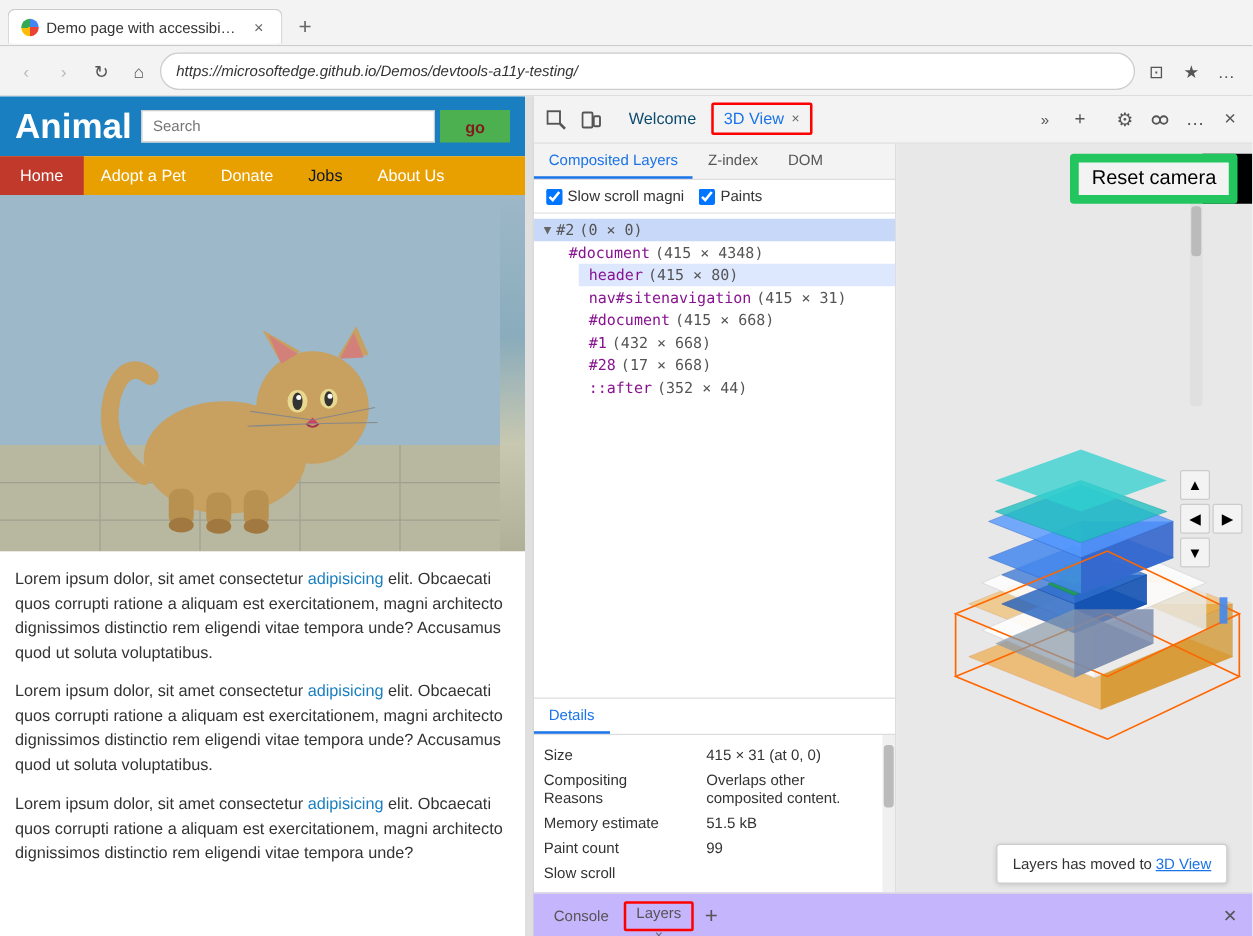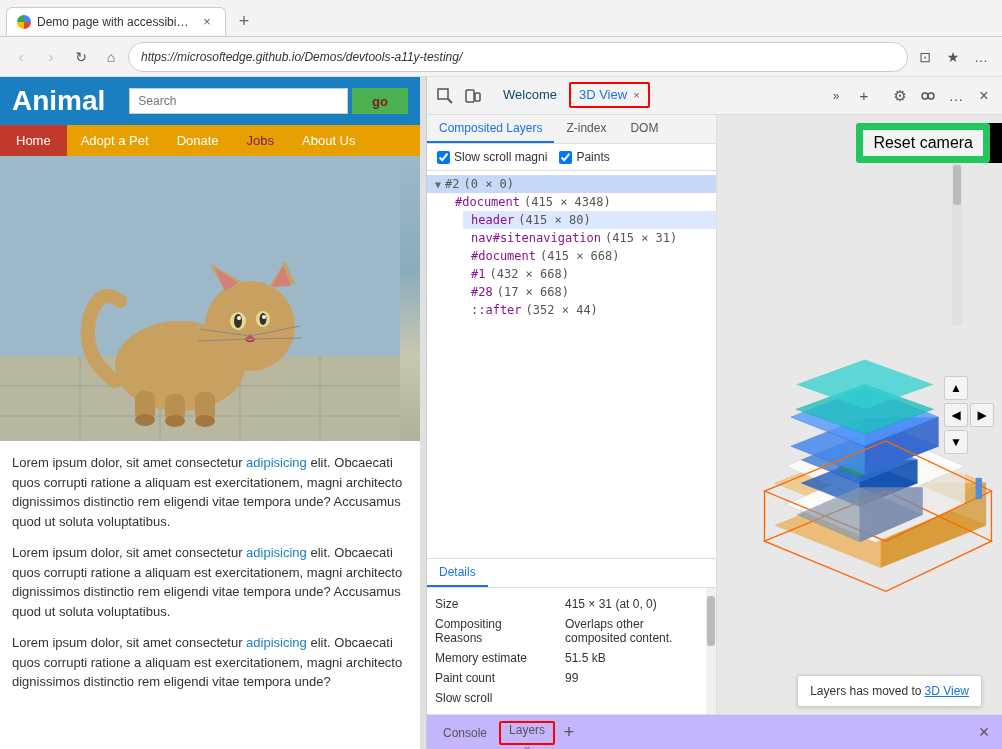--- a/index.html
+++ b/index.html
@@ -19,21 +19,21 @@
     .address-bar { flex: 1; display: flex; align-items: center; background: white; border: 1px solid #ccc; border-radius: 20px; height: 30px; padding: 0 12px; font-size: 12px; color: #333; font-style: italic; }
     .nav-icons { display: flex; gap: 2px; }
 
     
     .main-area { display: flex; height: calc(749px - 76px); }
 
     
     .website-panel { width: 420px; background: white; overflow: hidden; flex-shrink: 0; }
     .site-header { background: #1a7fc1; padding: 8px 12px; display: flex; align-items: center; gap: 8px; }
     .site-logo { font-size: 28px; font-weight: bold; color: white; }
-    .site-search { flex: 1; display: flex; align-items: center; gap: 4px; margin-left: 16px; }
+    .site-search { flex: 1; display: flex; align-items: center; gap: 4px; }
     .site-search input { flex: 1; height: 26px; border: 1px solid #ccc; padding: 0 8px; font-size: 12px; outline: none; }
     .site-search button { background: #4caf50; color: white; border: none; height: 26px; padding: 0 8px; cursor: pointer; font-size: 12px; }
     .site-nav { display: flex; background: #e8a000; }
     .site-nav a { padding: 8px 16px; color: white; text-decoration: none; font-size: 13px; }
     .site-nav a.active { background: #d44; color: white; }
     .site-text { padding: 12px; color: #333; font-size: 13px; line-height: 1.5; }
     .site-text p { margin-bottom: 12px; }
     .site-text a { color: #1a7fc1; text-decoration: none; }
 
     
@@ -127,21 +127,21 @@
       <span class="site-logo">Animal</span>
       <div class="site-search">
         <input type="text" style="flex: 1 1 0%; height: 26px; border: 1px solid rgb(204, 204, 204); padding: 0px 8px; font-size: 12px;" placeholder="Search">
         <button style="background:#4caf50;color:#7f1d1d;border:none;height:26px;padding:0 20px;cursor:pointer;font-size:13px;font-weight:bold;">go</button>
       </div>
     </div>
     <div class="site-nav">
       <a class="active" style="padding:8px 16px;color:white;text-decoration:none;font-size:13px;background:#c0392b;">Home</a>
       <a style="padding:8px 14px;color:white;text-decoration:none;font-size:13px;">Adopt a Pet</a>
       <a style="padding:8px 14px;color:white;text-decoration:none;font-size:13px;">Donate</a>
-      <a style="padding:8px 14px;color:#701a75;text-decoration:none;font-size:13px;">Jobs</a>
+      <a style="padding:8px 14px;color:#0f172a;text-decoration:none;font-size:13px;">Jobs</a>
       <a style="padding:8px 14px;color:white;text-decoration:none;font-size:13px;">About Us</a>
     </div>
 
     <div style="width:100%;height:285px;overflow:hidden;position:relative;background:linear-gradient(180deg, #9db8c8 0%, #8aacbc 40%, #c8c8b0 70%, #b0b098 100%);">
       
       <svg width="400" height="285" viewBox="0 0 400 285">
 
         <rect x="0" y="0" width="400" height="285" fill="#9db8c8"></rect>
         <rect x="0" y="200" width="400" height="85" fill="#b8b8a0"></rect>
 

